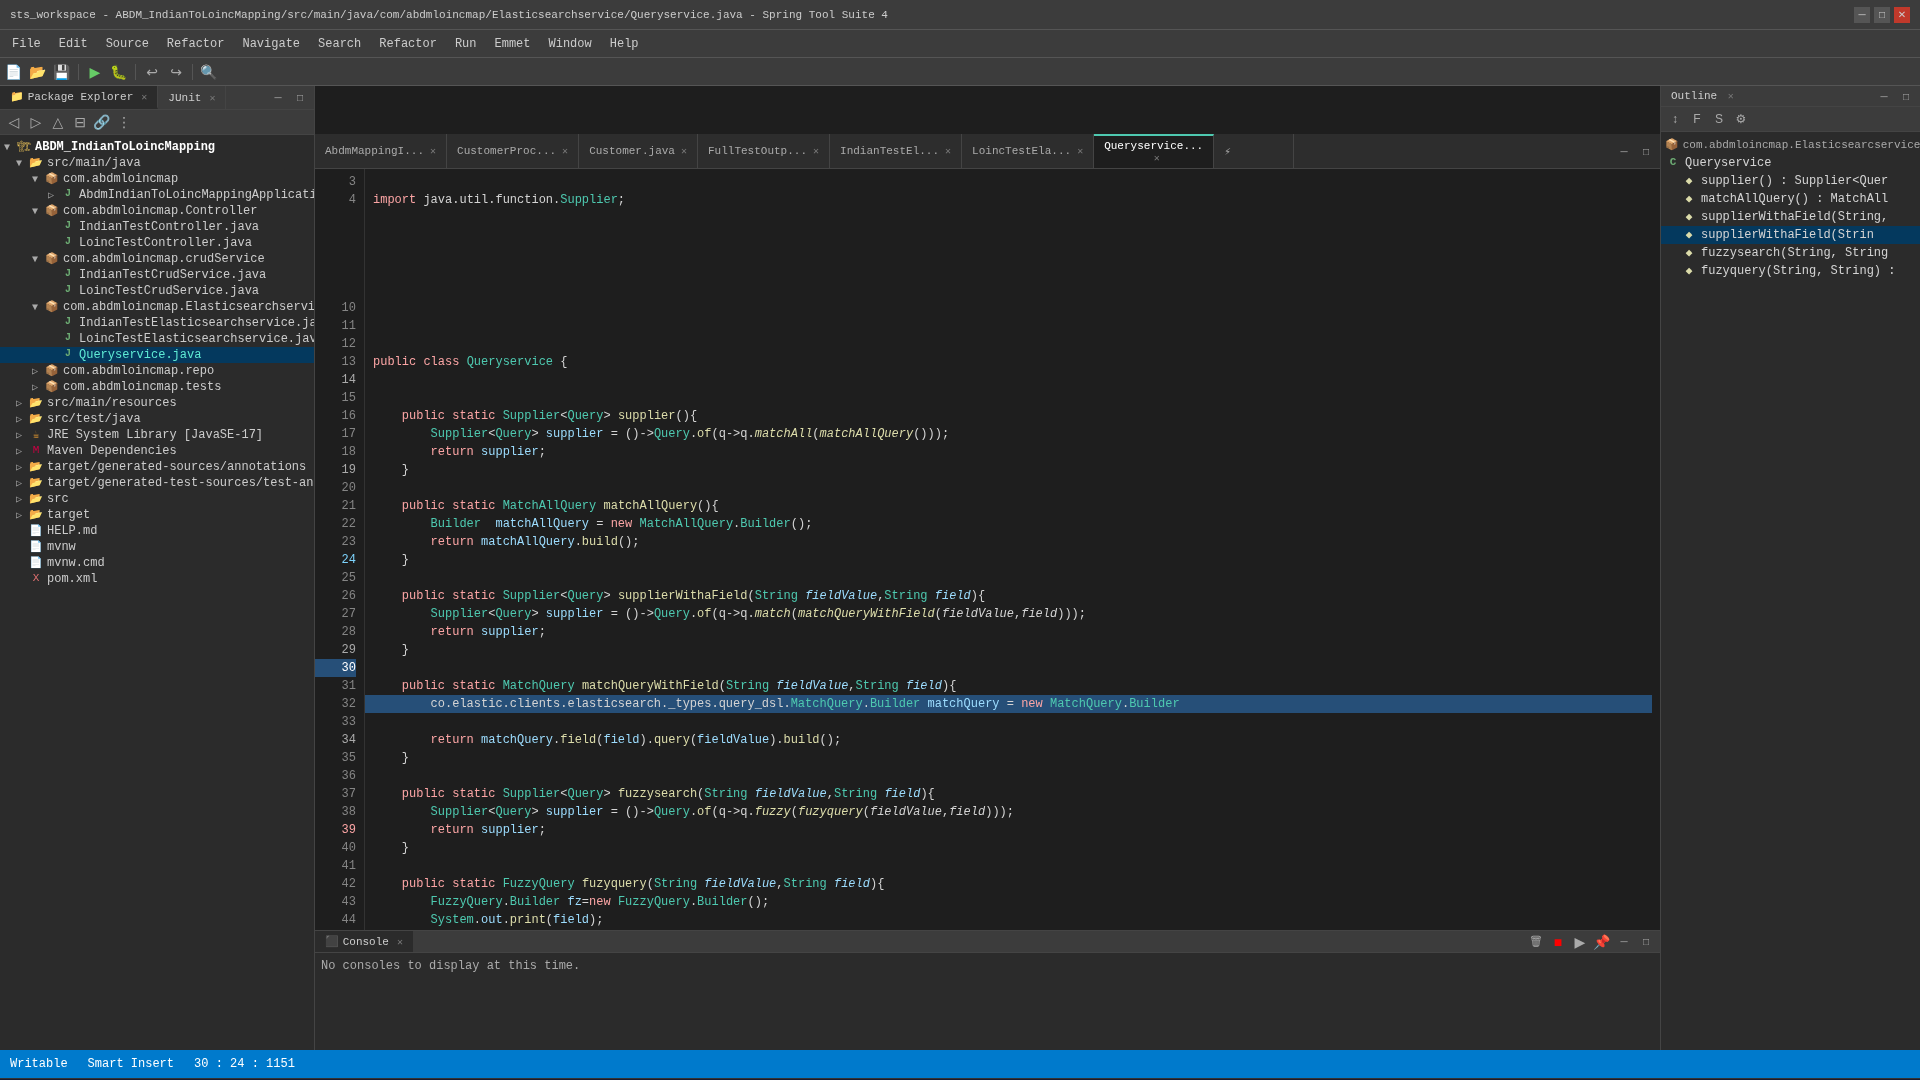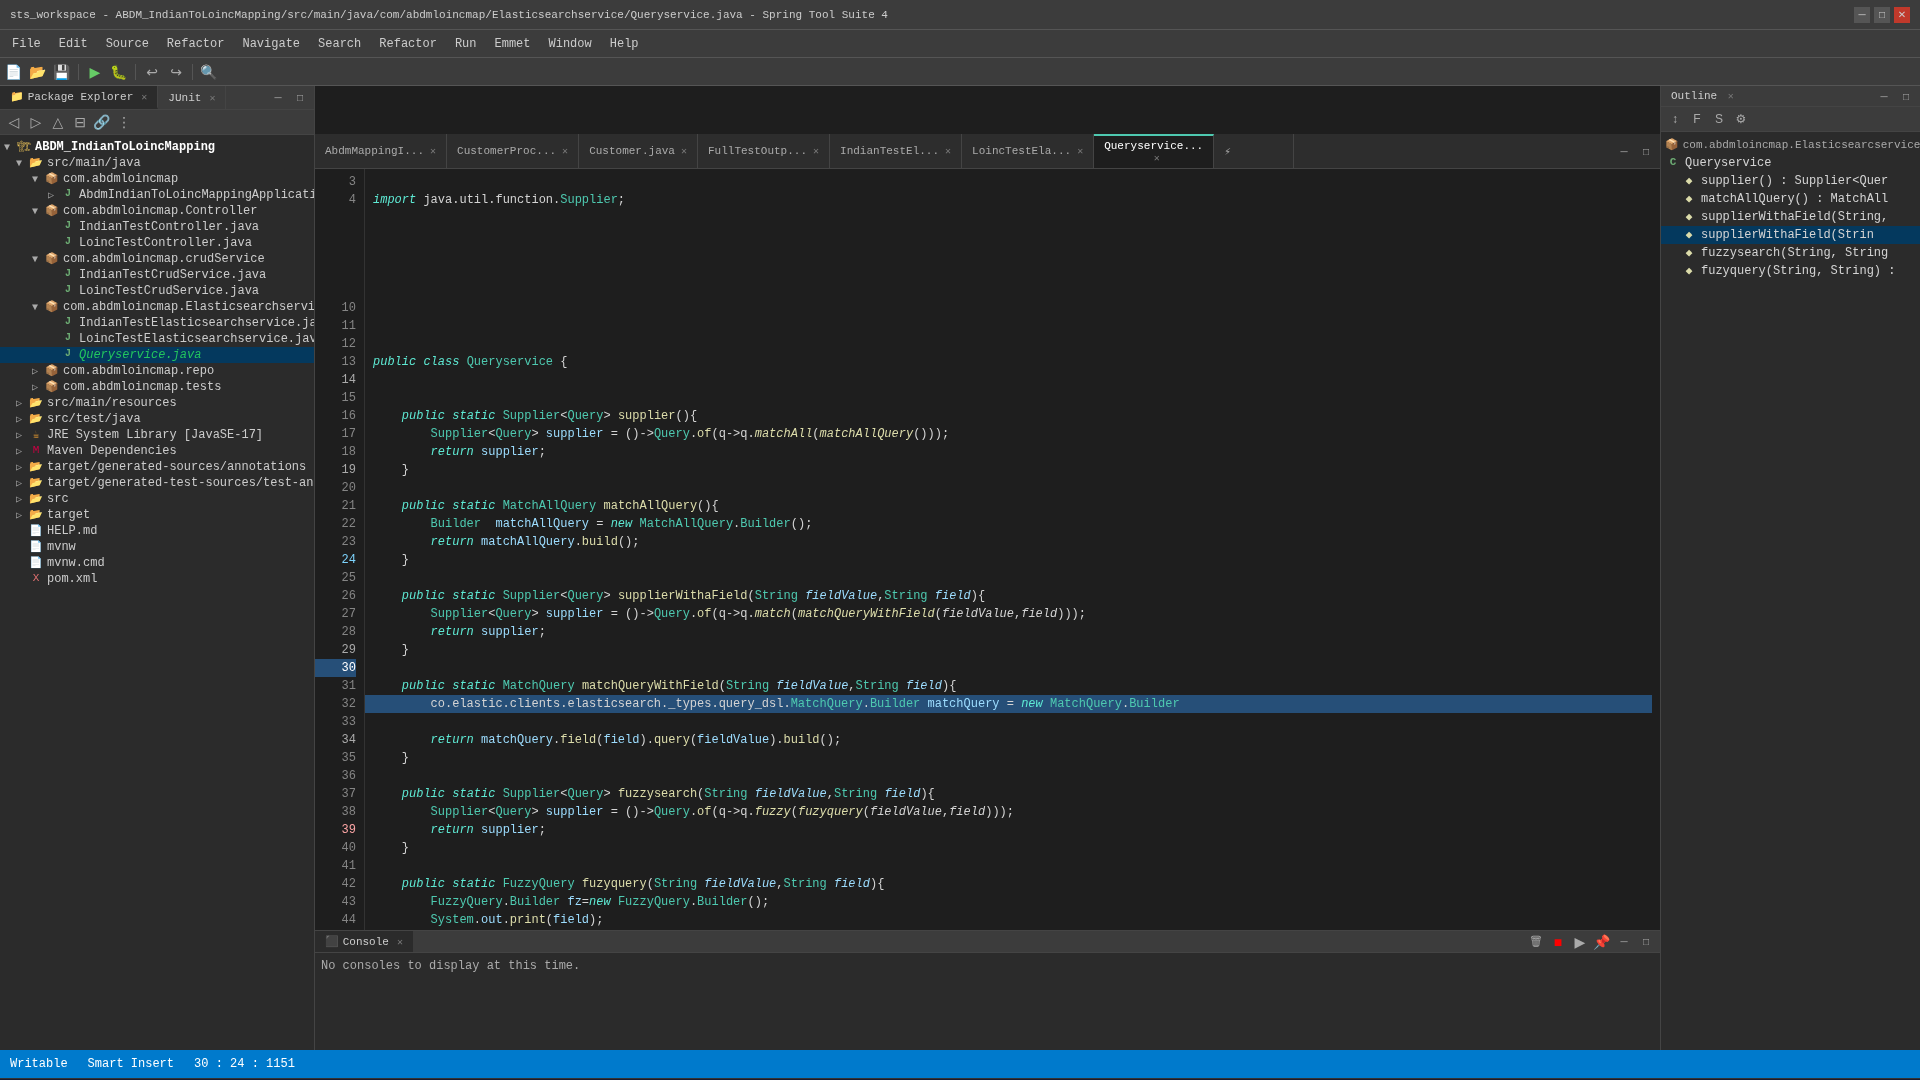--- a/index.html
+++ b/index.html
@@ -65,21 +65,21 @@
     #console-content { flex: 1; padding: 6px; color: #aaa; font-size: 12px; }
 
     
     #statusbar { height: 28px; background: #007acc; display: flex; align-items: center; padding: 0 10px; gap: 20px; font-size: 12px; color: #fff; }
     #statusbar .status-section { display: flex; align-items: center; gap: 6px; }
 
     
     #taskbar { height: 44px; background: #1a1a2e; display: flex; align-items: center; padding: 0 8px; gap: 8px; border-top: 1px solid #333; }
 
     
-    .kw { color: #5eead4; font-style: italic; }
+    .kw { color: #fca5a5; }
     .type { color: #4ec9b0; }
     .str { color: #ce9178; }
     .method { color: #dcdcaa; }
     .var { color: #9cdcfe; }
     .param { color: #9cdcfe; }
     .italic { font-style: italic; }
 
     
     ::-webkit-scrollbar { width: 8px; height: 8px; }
     ::-webkit-scrollbar-track { background: #1e1e1e; }
@@ -228,21 +228,21 @@
       <div class="tree-item">
         <span class="tree-indent" style="width:48px;"></span>
         <span class="tree-arrow"></span>
         <span class="tree-icon" style="color:#6dad74;font-weight:bold;font-size:10px;">J</span>
         <span class="tree-label">LoincTestElasticsearchservice.java</span>
       </div>
       <div class="tree-item selected">
         <span class="tree-indent" style="width:48px;"></span>
         <span class="tree-arrow"></span>
         <span class="tree-icon" style="color:#6dad74;font-weight:bold;font-size:10px;background:#04395e;">J</span>
-        <span class="tree-label" style="color:#22c55e;font-style:italic;">Queryservice.java</span>
+        <span class="tree-label" style="color:#5eead4;">Queryservice.java</span>
       </div>
       <div class="tree-item">
         <span class="tree-indent" style="width:32px;"></span>
         <span class="tree-arrow">▷</span>
         <span class="tree-icon" style="color:#dcb67a;">📦</span>
         <span class="tree-label">com.abdmloincmap.repo</span>
       </div>
       <div class="tree-item">
         <span class="tree-indent" style="width:32px;"></span>
         <span class="tree-arrow">▷</span>

